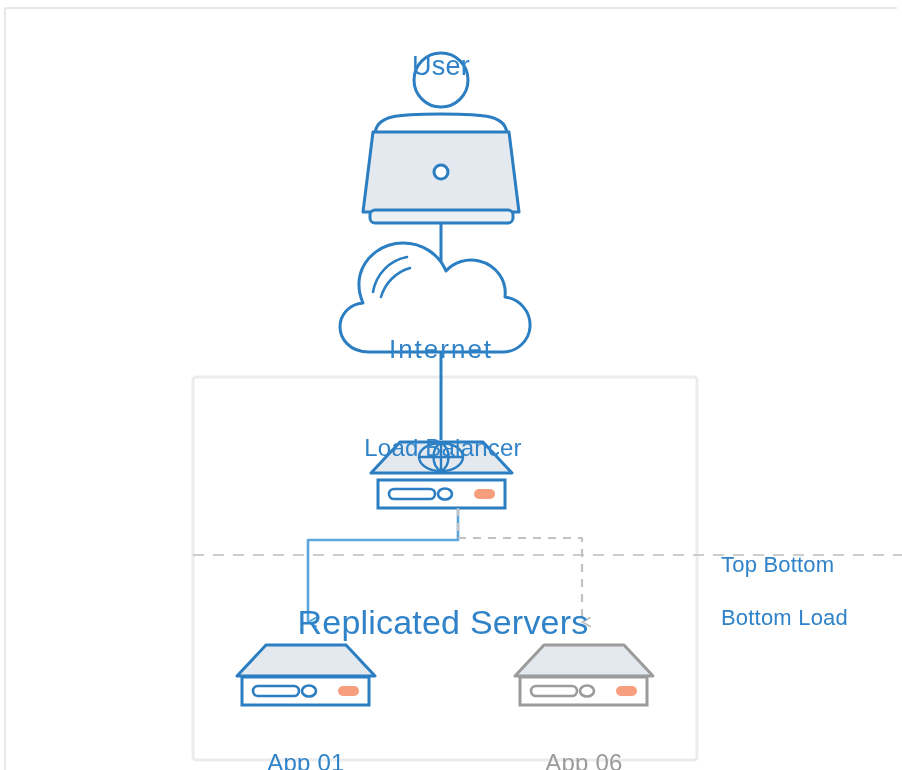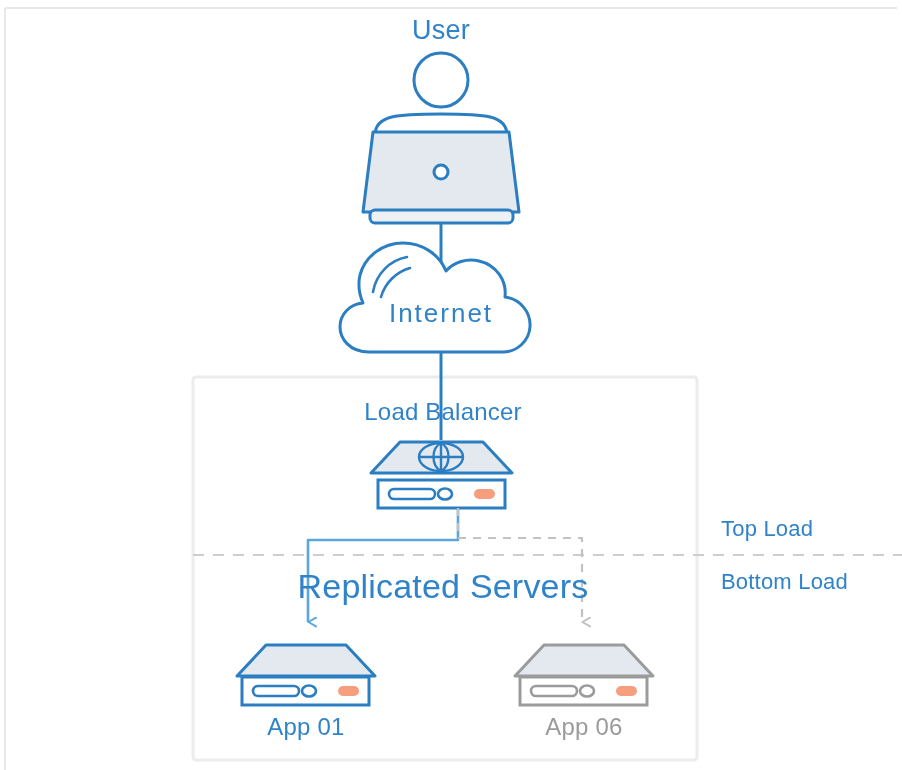--- a/index.html
+++ b/index.html
@@ -24,20 +24,21 @@
     width: 902px;
     height: 770px;
     display: block;
   }
   .lbl {
     position: absolute;
     white-space: nowrap;
     font-family: "Liberation Sans", sans-serif;
     font-weight: 400;
     letter-spacing: 0.2px;
+    margin-top: 36px;
   }
   .lbl-blue  { color: #3083c9; }
   .lbl-grey  { color: #9b9b9b; }
   .lbl-center { transform: translateX(-50%); }
 </style>
 </head>
 <body>
 
 <div id="page">
 
@@ -141,17 +142,17 @@
   <div class="lbl lbl-blue lbl-center" style="left:441px; top:298px; font-size:26px; letter-spacing:2px;">Internet</div>
 
   <div class="lbl lbl-blue lbl-center" style="left:443px; top:398px; font-size:24px;">Load Balancer</div>
 
   <div class="lbl lbl-blue lbl-center" style="left:443px; top:567px; font-size:34px;">Replicated Servers</div>
 
   <div class="lbl lbl-blue lbl-center" style="left:306px; top:713px; font-size:24px;">App 01</div>
 
   <div class="lbl lbl-grey lbl-center" style="left:584px; top:713px; font-size:24px;">App 06</div>
 
-  <div class="lbl lbl-blue" style="left:721px; top:516px; font-size:22px;">Top Load</div>
+  <div class="lbl lbl-blue" style="left:721px; top:516px; font-size:22px;">Top Bottom</div>
 
   <div class="lbl lbl-blue" style="left:721px; top:569px; font-size:22px;">Bottom Load</div>
 
 </div>
 
 </body></html>

